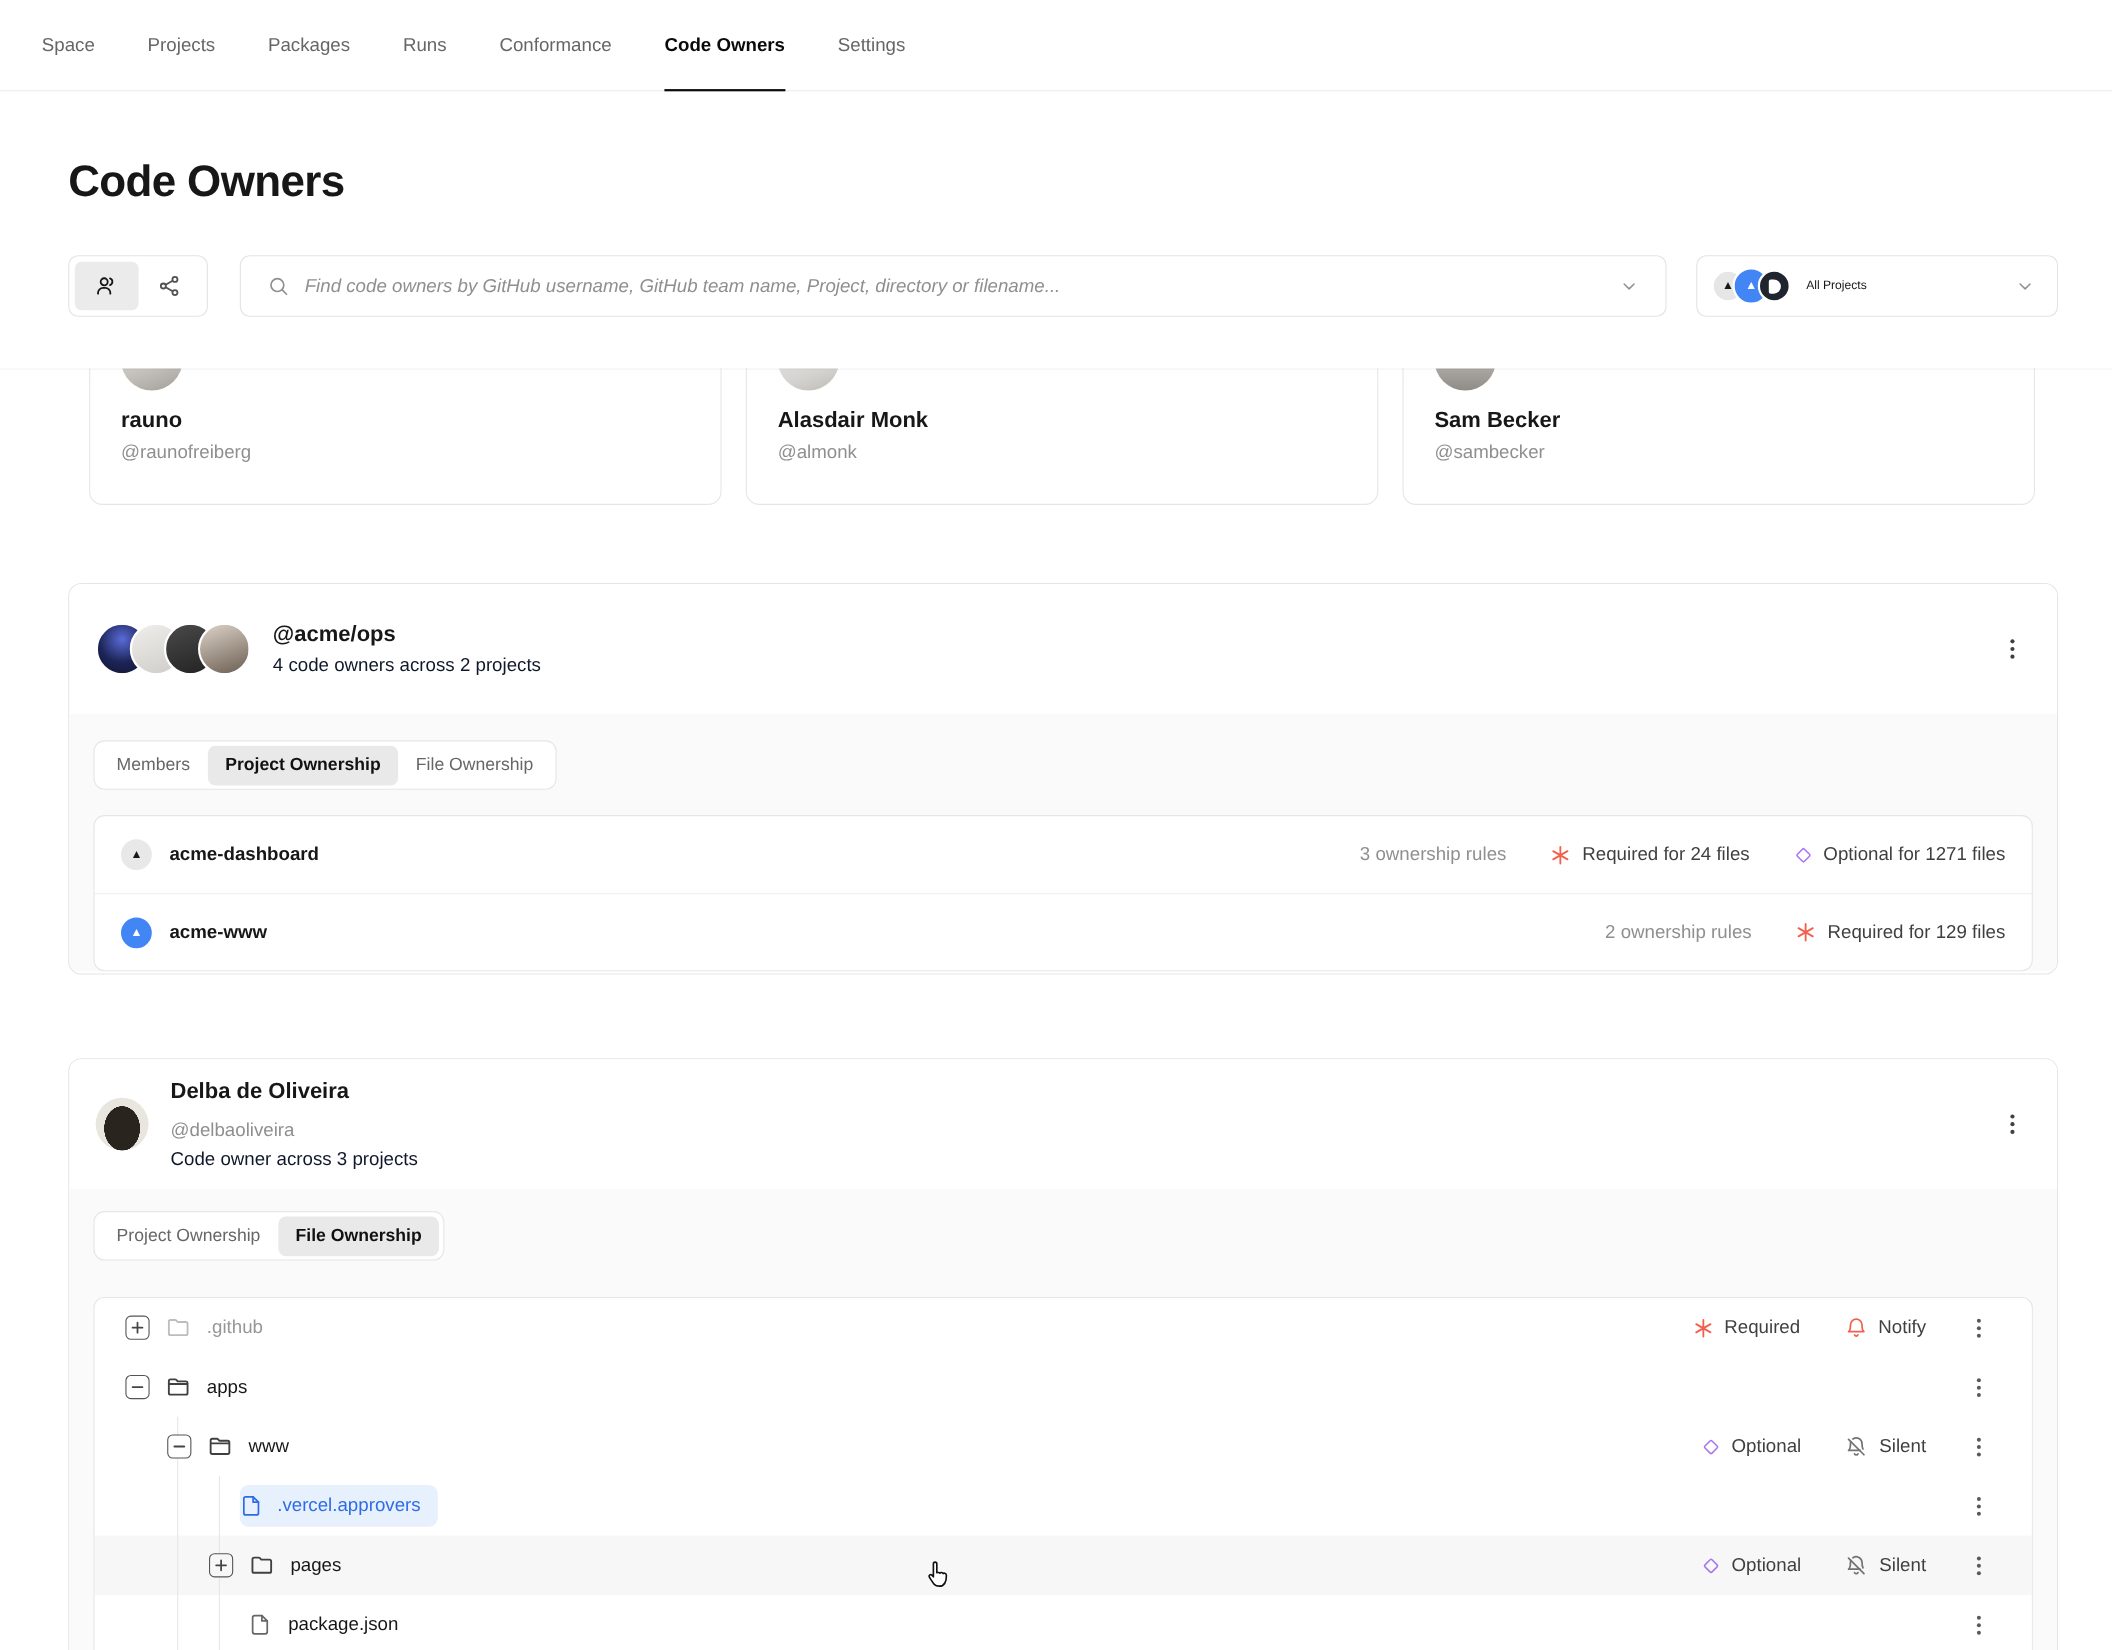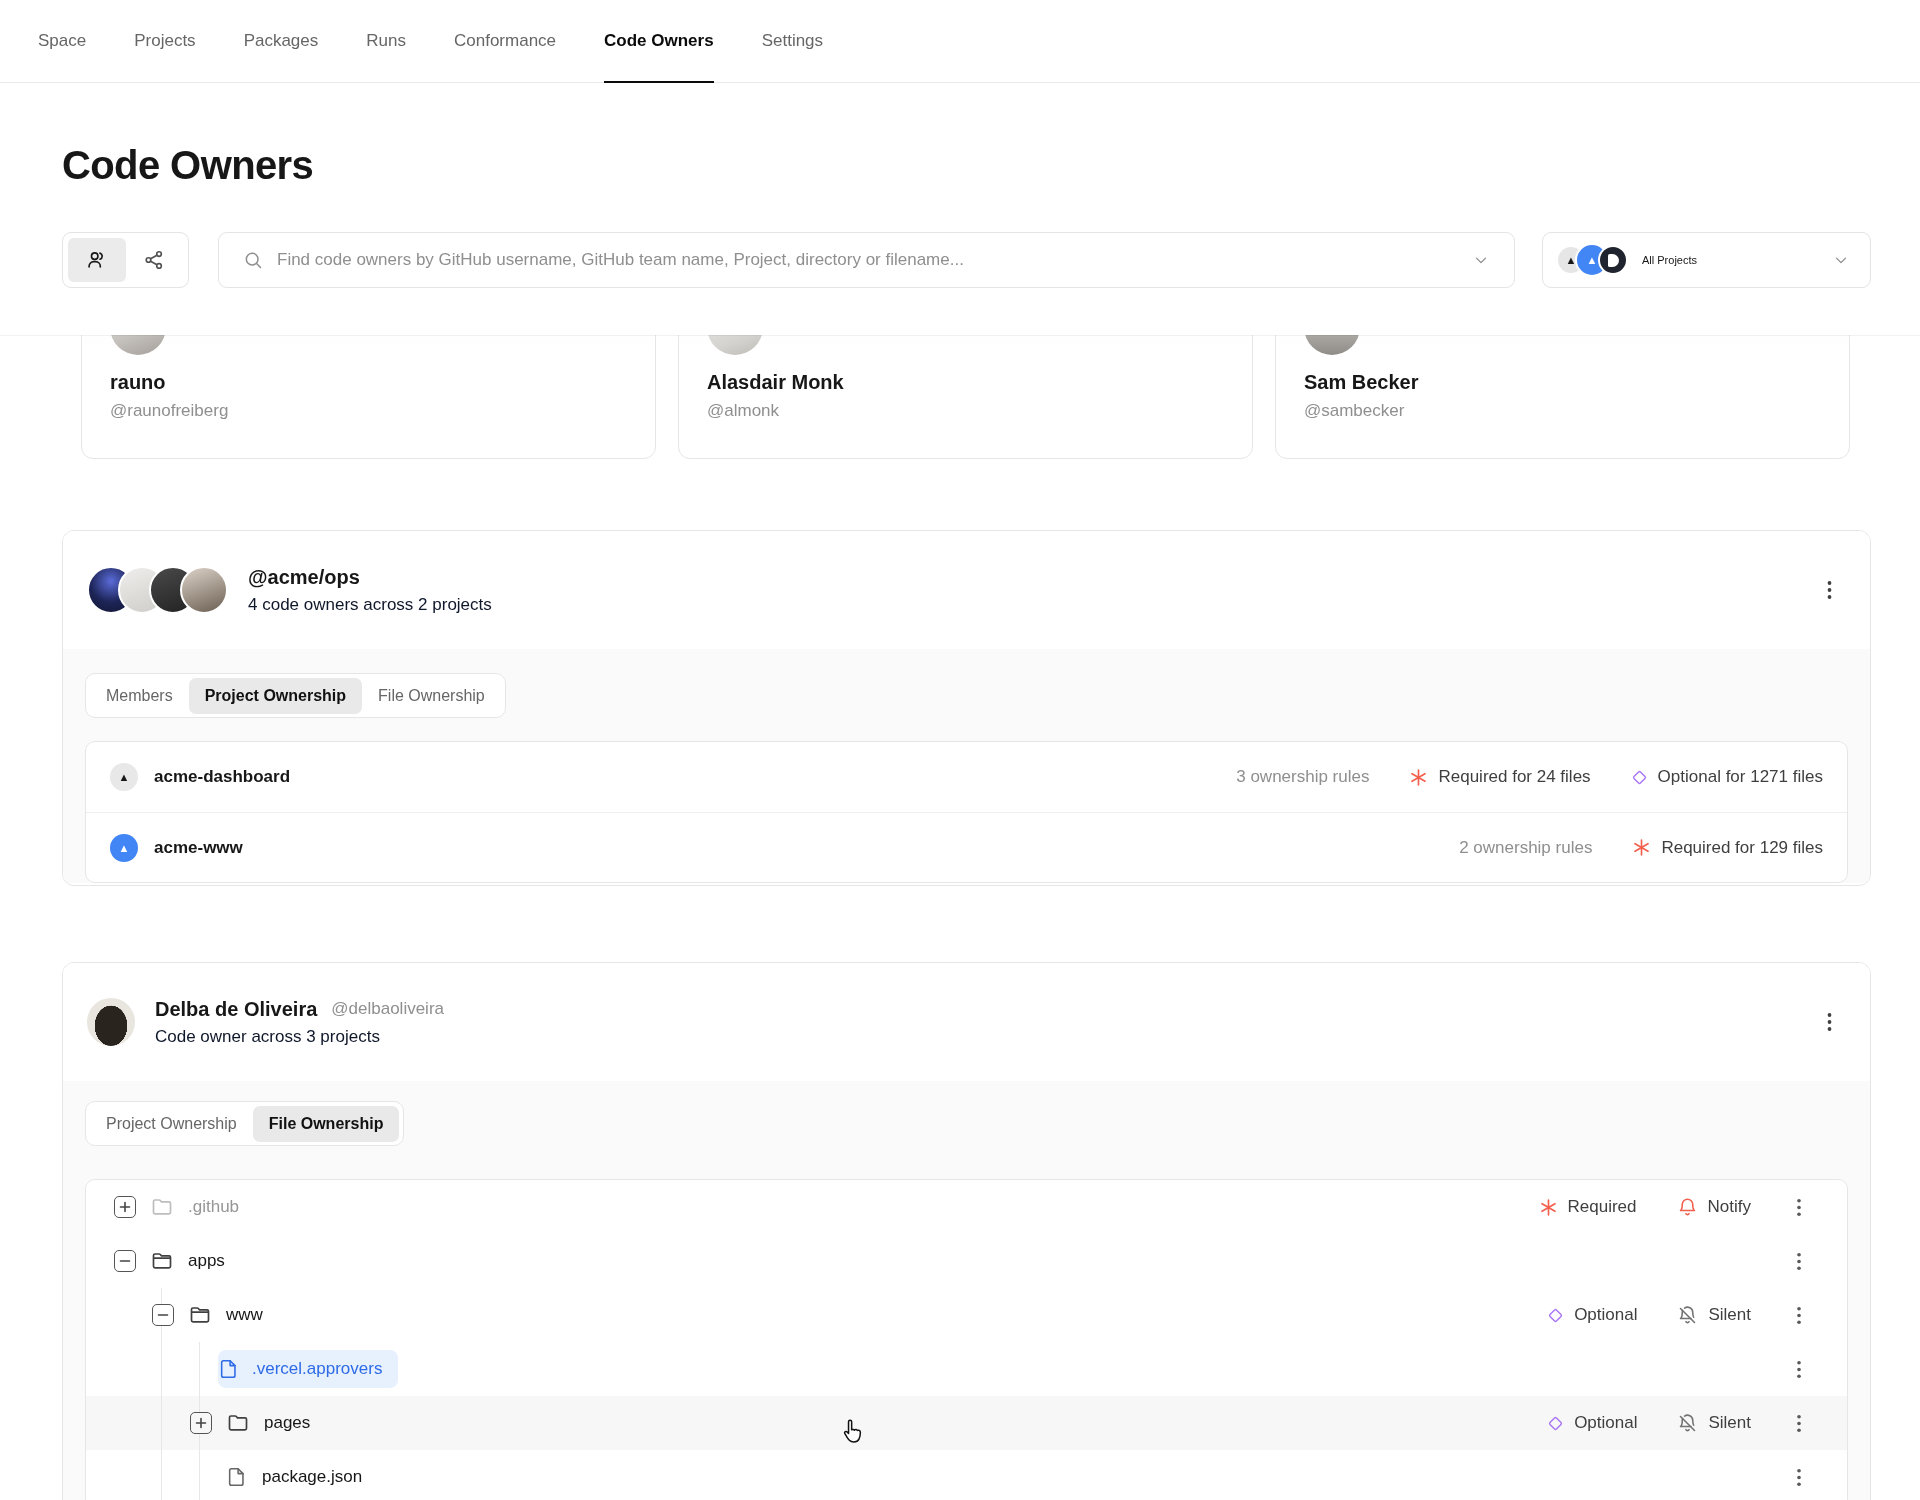--- a/index.html
+++ b/index.html
@@ -17,21 +17,21 @@
   .nav-item.active::after { content:""; position:absolute; left:0; right:0; bottom:-1px; height:2.5px; background:#0a0a0a; }
   .page-title { position:absolute; left:62px; top:143px; font-size:40px; font-weight:700; letter-spacing:-.6px; }
   .toolbar { position:absolute; left:62px; right:49px; top:232px; height:56px; display:flex; }
   .icon-group { width:127px; height:56px; border:1px solid #e4e4e4; border-radius:9px; background:#fff;
                 display:flex; padding:5px; flex:none; }
   .icon-btn { flex:1; display:flex; align-items:center; justify-content:center; border-radius:6px; }
   .icon-btn.selected { background:#ebebeb; }
   .searchbox { flex:1; margin:0 27px 0 29px; border:1px solid #e4e4e4; border-radius:9px; background:#fff;
                display:flex; align-items:center; padding:0 24px; gap:14px; }
   .searchbox input { flex:1; border:none; outline:none; font-size:17px; font-family:"Liberation Sans",sans-serif;
-                     color:#171717; background:transparent; }
+                     color:#171717; background:transparent;font-style:italic; }
   .searchbox input::placeholder { color:#8f8f8f; }
   .proj-select { width:329px; height:56px; border:1px solid #e4e4e4; border-radius:9px; background:#fff; flex:none;
                  display:flex; align-items:center; padding:0 20px 0 13px; }
   .pstack { display:flex; align-items:center; margin-right:14px; }
   .pstack .pav { width:30px; height:30px; border-radius:50%; border:2px solid #fff; display:flex;
                  align-items:center; justify-content:center; }
   .pstack .pav + .pav { margin-left:-11px; }
   .pav.pav-light { background:#e6e6e6; color:#171717; font-size:11px; }
   .pav.pav-blue { background:#4285f4; color:#fff; font-size:11px; width:34px; height:34px; z-index:2; }
   .pav.pav-dark { background:#20242f; z-index:3; }
@@ -54,21 +54,21 @@
   .big-card { position:absolute; left:62px; width:1809px; background:#fff; border:1px solid #e6e6e6;
               border-radius:12px; overflow:hidden; }
   .card-head { height:118px; display:flex; align-items:center; padding:0 32px 0 24px; background:#fff; }
   .card-body { background:#fafafa; padding:24px 22px 0 22px; }
   .kebab { margin-left:auto; display:flex; align-items:center; }
 
   .avstack { display:flex; align-items:center; }
   .avstack .av { width:48px; height:48px; border-radius:50%; border:2.5px solid #fff; flex:none; }
   .avstack .av + .av { margin-left:-17px; }
   .head-text { margin-left:20px; }
-  .head-name-row { display:flex; align-items:center; gap:14px; }
+  .head-name-row { display:flex; align-items:flex-start; gap:14px;flex-direction:column; }
   .head-name { font-size:20px; font-weight:600; }
   .head-handle { font-size:17px; color:#8f8f8f; }
   .head-sub { margin-top:6px; font-size:17px; color:#0f172a; }
   .p-avatar { width:48px; height:48px; border-radius:50%; flex:none; }
 
   .tabs { display:inline-flex; align-items:center; background:#fff; border:1px solid #e6e6e6;
           border-radius:10px; padding:4px; height:45px; }
   .tab { padding:0 16px; height:36px; display:flex; align-items:center; font-size:16px; color:#666;
          border-radius:7px; white-space:nowrap; }
   .tab.active { background:#e9e9e9; color:#111; font-weight:600; }

